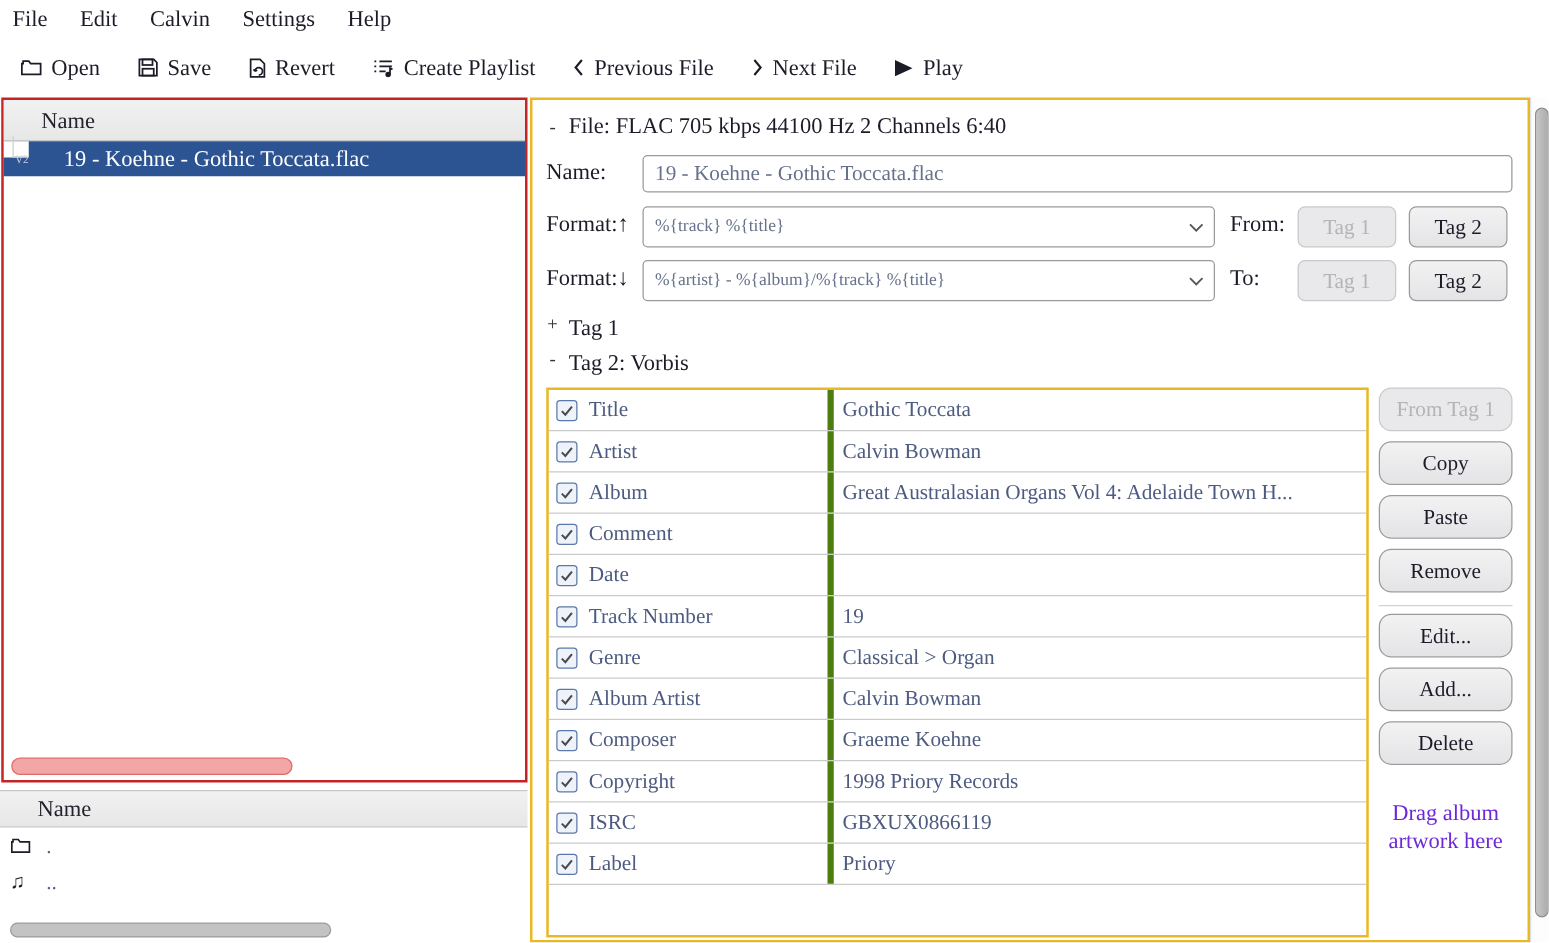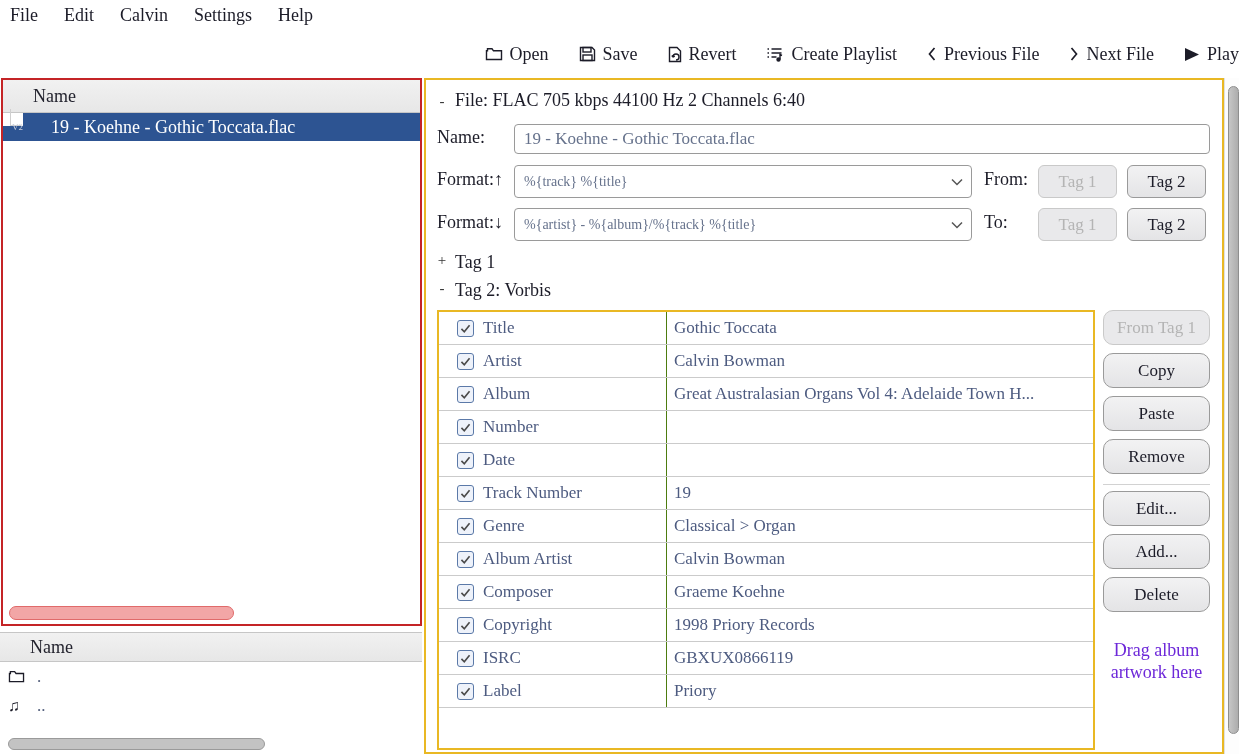--- a/index.html
+++ b/index.html
@@ -17,21 +17,21 @@
     font-family:"Liberation Serif","DejaVu Serif",serif;
     background:#ffffff;color:#1c1c28;overflow:hidden;
   }
   .app{position:relative;width:1239px;height:754px;background:#fff;}
 
   
   .menubar{position:absolute;left:0;top:0;width:100%;height:30px;display:flex;align-items:center;padding-left:10px;gap:26px;font-size:18px;}
   .menu-item{cursor:default;}
 
   
-  .toolbar{position:absolute;left:0;top:30px;width:100%;height:48px;display:flex;align-items:center;padding-left:16px;gap:30px;font-size:18px;justify-content:flex-end;}
+  .toolbar{position:absolute;left:0;top:30px;width:100%;height:48px;display:flex;align-items:center;padding-left:16px;gap:30px;font-size:18px;}
   .tbtn{display:flex;align-items:center;gap:7px;cursor:default;}
   .tbtn svg{display:block;}
   .ticon{stroke:#1c1c28;fill:none;stroke-width:1.4;}
 
   
   .file-panel{position:absolute;left:1px;top:78px;width:421px;height:548px;border:2px solid var(--accent_red,#c42426);background:#fff;}
   .panel-header{height:33px;background:linear-gradient(#f1f1f1,#e7e7e7);border-bottom:1px solid #c6c6c6;display:flex;align-items:center;padding-left:30px;font-size:18px;color:#23232e;}
   .file-row{position:relative;height:28px;background:var(--selection_blue,#2d5492);color:#fff;display:flex;align-items:center;font-size:18px;}
   .tree-guide{position:absolute;left:0;top:0;width:20px;height:13px;background:#fff;}
   .tree-guide:before{content:"";position:absolute;left:7px;top:-4px;width:10px;height:16px;border-left:1px solid #cfcfcf;border-bottom:1px solid #cfcfcf;}
@@ -60,21 +60,21 @@
   .combo .chev{stroke:#555;fill:none;stroke-width:1.5;}
 
   .btn{border:1px solid #9a9a9a;border-radius:6px;background:linear-gradient(#f2f2f3,#e4e4e6);font-family:inherit;font-size:17px;color:#1c1c28;cursor:default;}
   .btn.disabled{color:#b4b4b4;border-color:#c9c9c9;background:#e9e9eb;}
   .tagbtn{position:absolute;height:33px;width:79px;}
 
   
   .tagtable{position:absolute;left:11px;top:230px;width:658px;height:440px;border:2px solid var(--accent_yellow,#e9b824);background:#fff;overflow:hidden;}
   .trow{display:flex;height:33px;border-bottom:1px solid #cbcbcb;}
   .tcell{display:flex;align-items:center;font-size:17px;color:var(--field_text,#4d5b80);}
-  .tcell.name{width:228px;border-right:1px solid #4d7c0f;padding-left:18px;gap:9px;}
+  .tcell.name{width:228px;border-right:5px solid #4d7c0f;padding-left:6px;gap:9px;}
   .tcell.value{flex:1;padding:0 7px;white-space:nowrap;overflow:hidden;}
   .cbx{width:17px;height:17px;border:1.5px solid #5b79a8;border-radius:3px;background:#eef2fa;display:flex;align-items:center;justify-content:center;flex:none;}
   .cbx svg{stroke:#4a4a4a;fill:none;stroke-width:2;}
 
   
   .sidebtn{position:absolute;left:677px;width:107px;height:35px;border-radius:10px;}
   .side-sep{position:absolute;left:677px;width:107px;height:1px;background:#d2d2d2;}
   .artwork-hint{position:absolute;left:671px;top:560px;width:119px;text-align:center;font-size:18px;color:#6d28d9;line-height:1.2;}
 
   
@@ -263,21 +263,21 @@
     </div>
     <div class="tcell value">Great Australasian Organs Vol 4: Adelaide Town H...</div>
   </div>
           <div class="trow">
     <div class="tcell name">
       <span class="cbx">
         <svg width="13" height="13" viewBox="0 0 16 16">
                   <polyline points="3,8.5 6.5,12 13,4"></polyline>
                 </svg>
       </span>
-      <span class="fname">Number</span>
+      <span class="fname">Comment</span>
     </div>
     <div class="tcell value"></div>
   </div>
           <div class="trow">
     <div class="tcell name">
       <span class="cbx">
         <svg width="13" height="13" viewBox="0 0 16 16">
                   <polyline points="3,8.5 6.5,12 13,4"></polyline>
                 </svg>
       </span>

